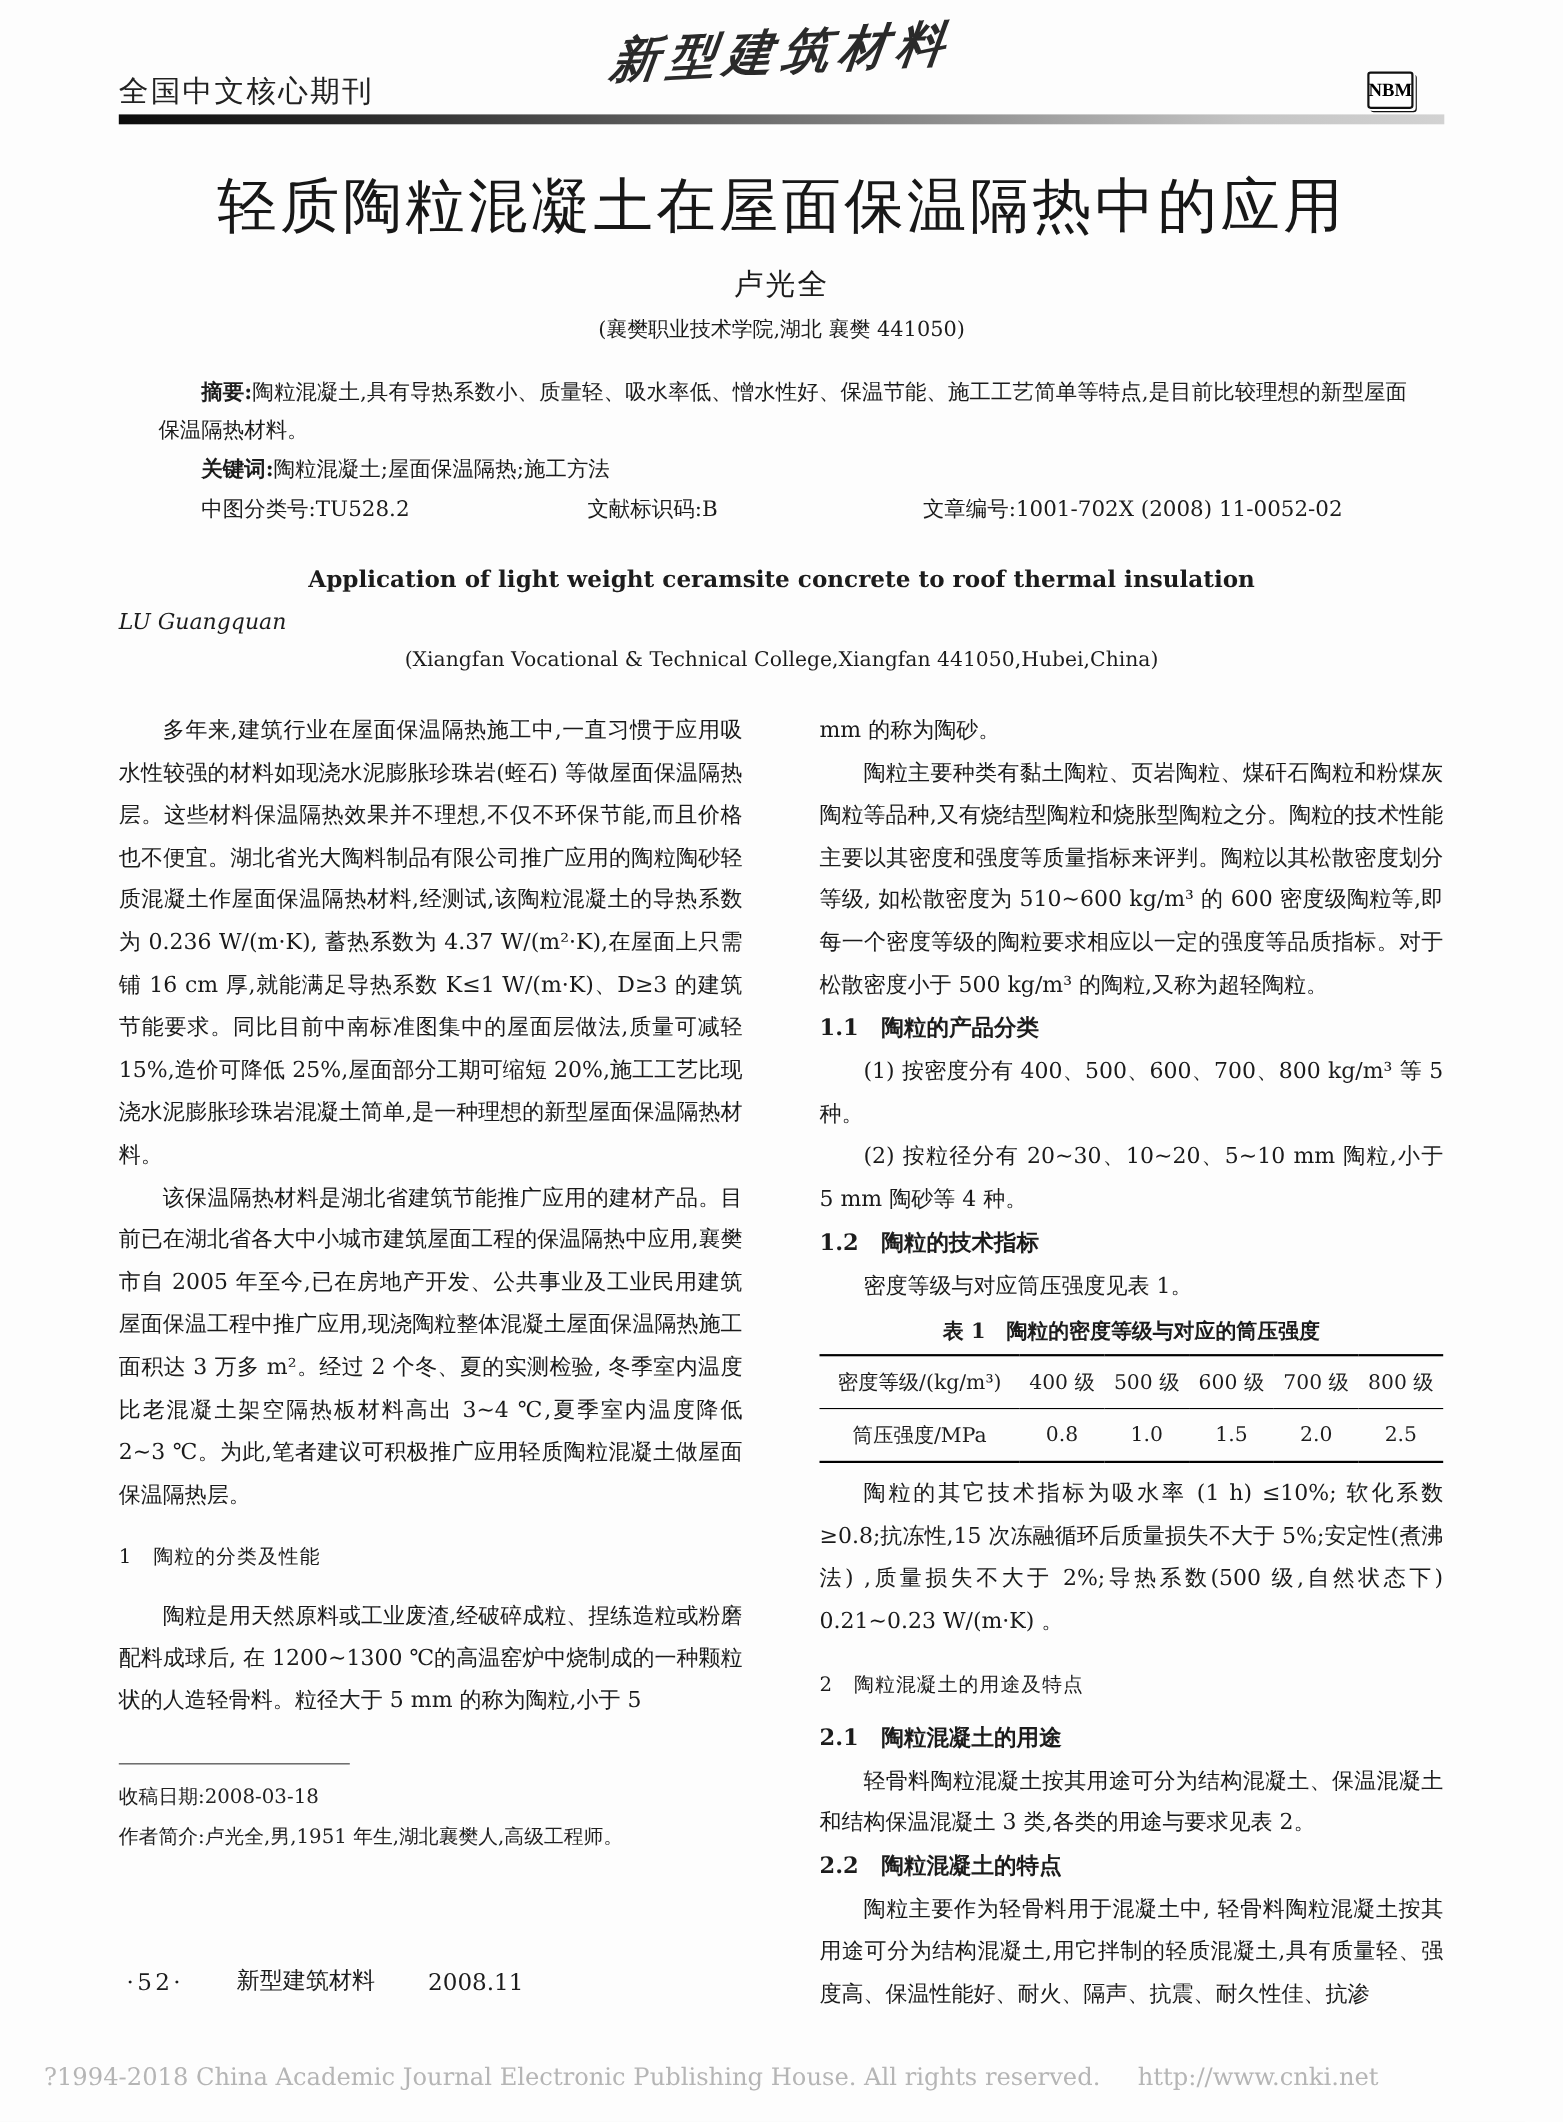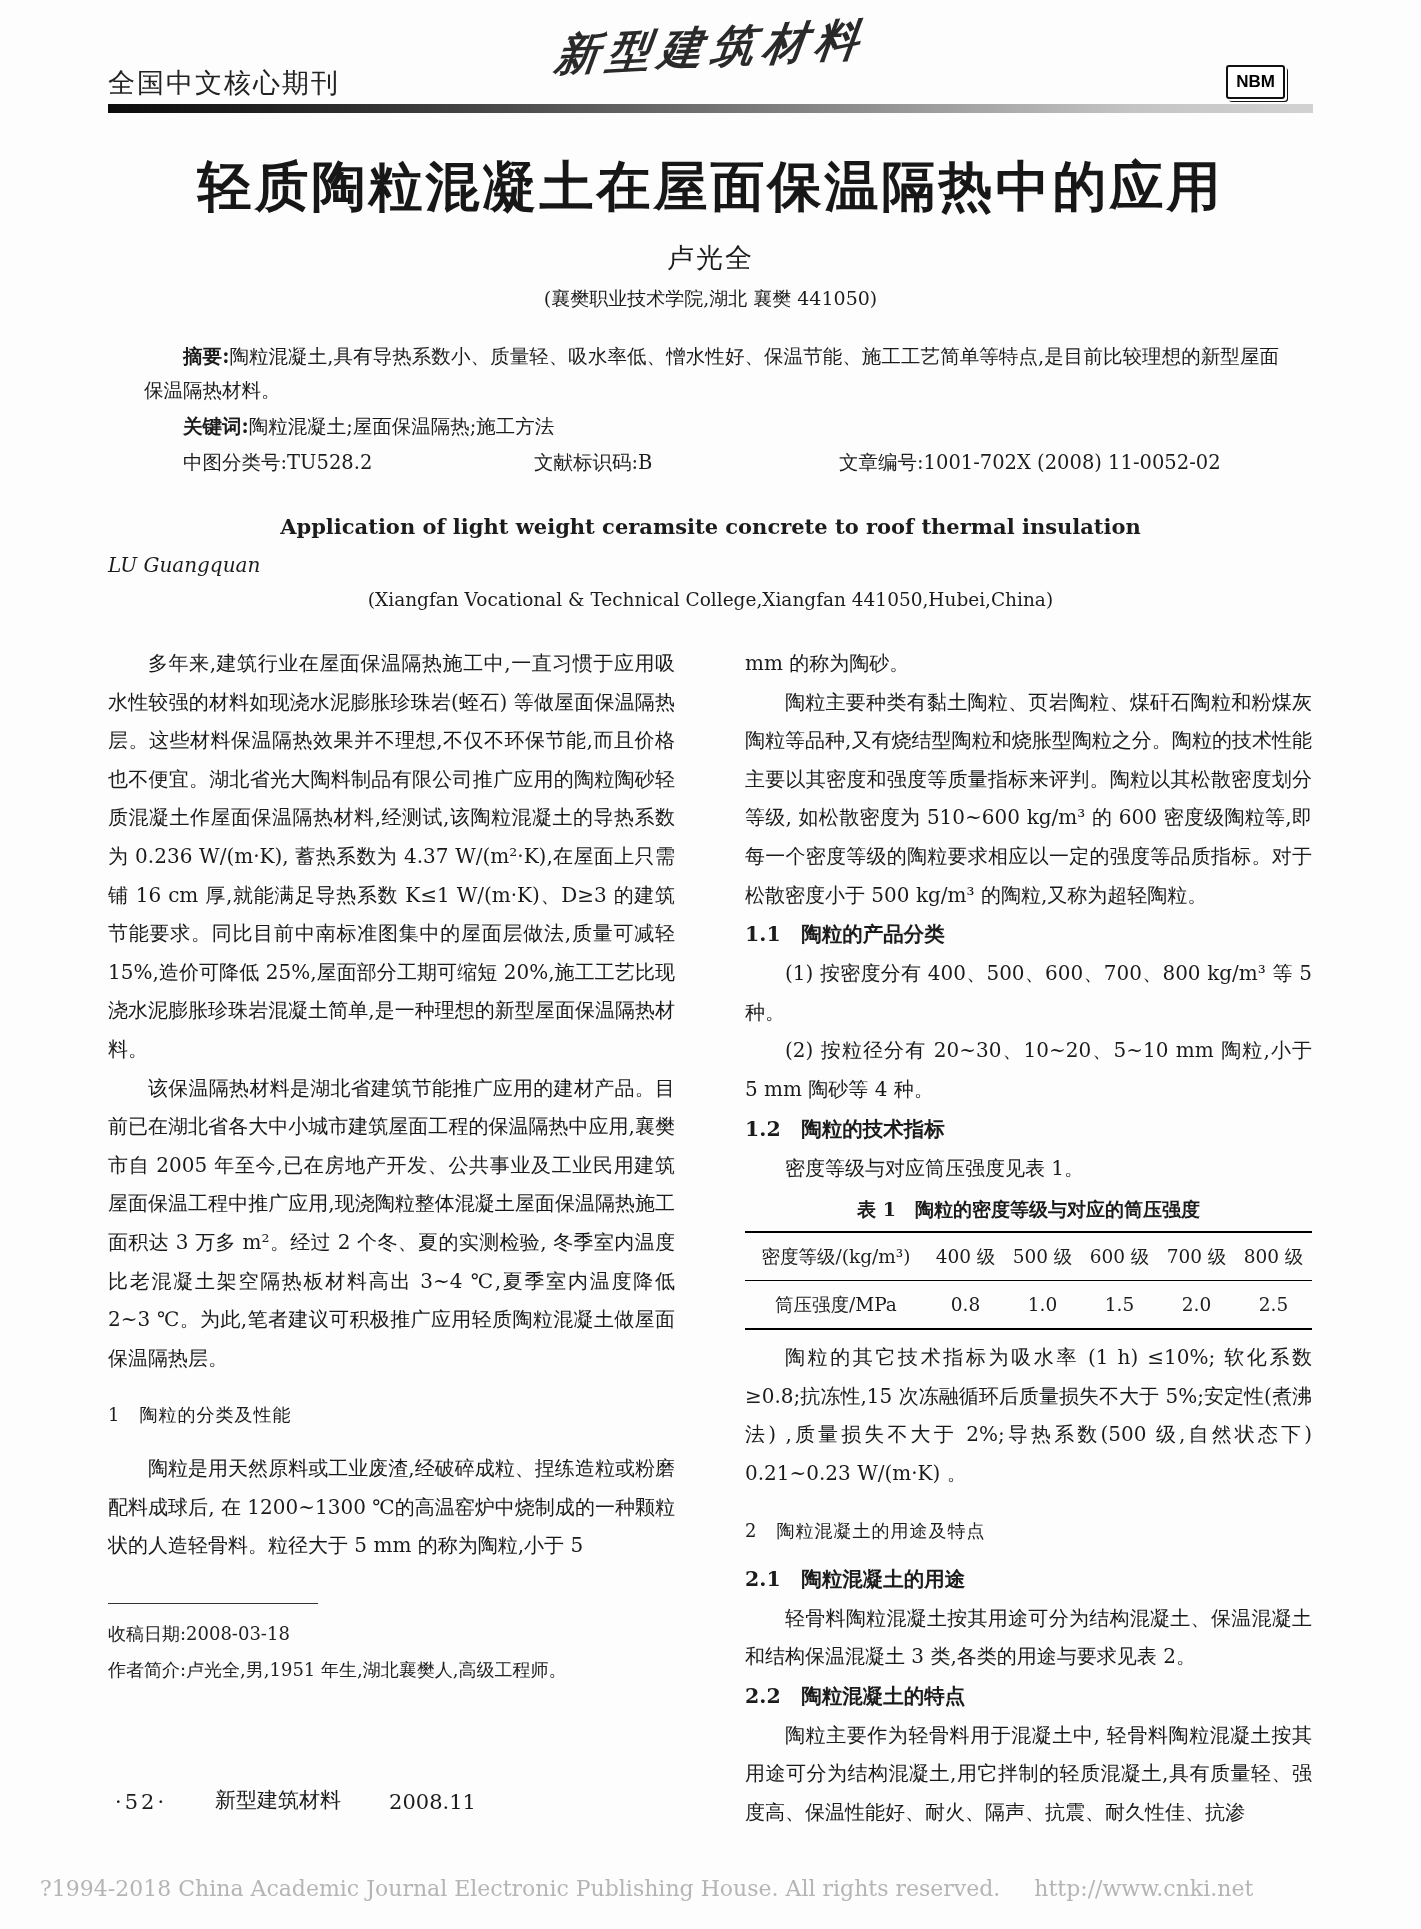--- a/index.html
+++ b/index.html
@@ -27,38 +27,38 @@
     font-size: 27px; letter-spacing: 2px; color: #222;
   }
   .calligraphy {
     position: absolute; left: 50%; top: 18px;
     transform: translateX(-50%) rotate(-3deg) skewX(-10deg);
     font-size: 44px; font-weight: 700; font-style: italic;
     letter-spacing: 8px; color: #2a2a2a; white-space: nowrap;
   }
   .nbm-logo {
     position: absolute; right: 28px; bottom: 4px;
-    width: 59px; height: 34px;
+    width: 42px; height: 34px;
     border: 2.5px solid #111; border-radius: 3px;
     background: #fff;
     display: flex; align-items: center; justify-content: center;
-    font-family: Liberation Sans, sans-serif;
+    font-family: Liberation Serif, serif;
     font-weight: 700; font-size: 17px; letter-spacing: 0; color: #000;
     box-shadow: 2px 2px 0 #fff, 3px 3px 0 #111;
   }
   .header-rule {
     height: 9px; margin-top: 1px;
     background: linear-gradient(to right, #0c0c0c 0%, #2e2e2e 20%, #7d7d7d 55%, #c4c4c4 85%, #d2d2d2 100%);
   }
 
   
   .article-title {
     margin-top: 38px;
     text-align: center;
-    font-size: 54px; font-weight: 700; letter-spacing: 3px;
+    font-size: 54px; font-weight: 400; letter-spacing: 3px;
     color: #171717;
   }
   .author-name { margin-top: 16px; text-align: center; font-size: 27px; letter-spacing: 2px; }
   .author-affiliation { margin-top: 10px; text-align: center; font-size: 19px; }
 
   
   .abstract-block {
     margin: 28px 34px 0 36px;
     font-size: 19.5px; line-height: 34px; text-align: justify;
     text-indent: 2em;

